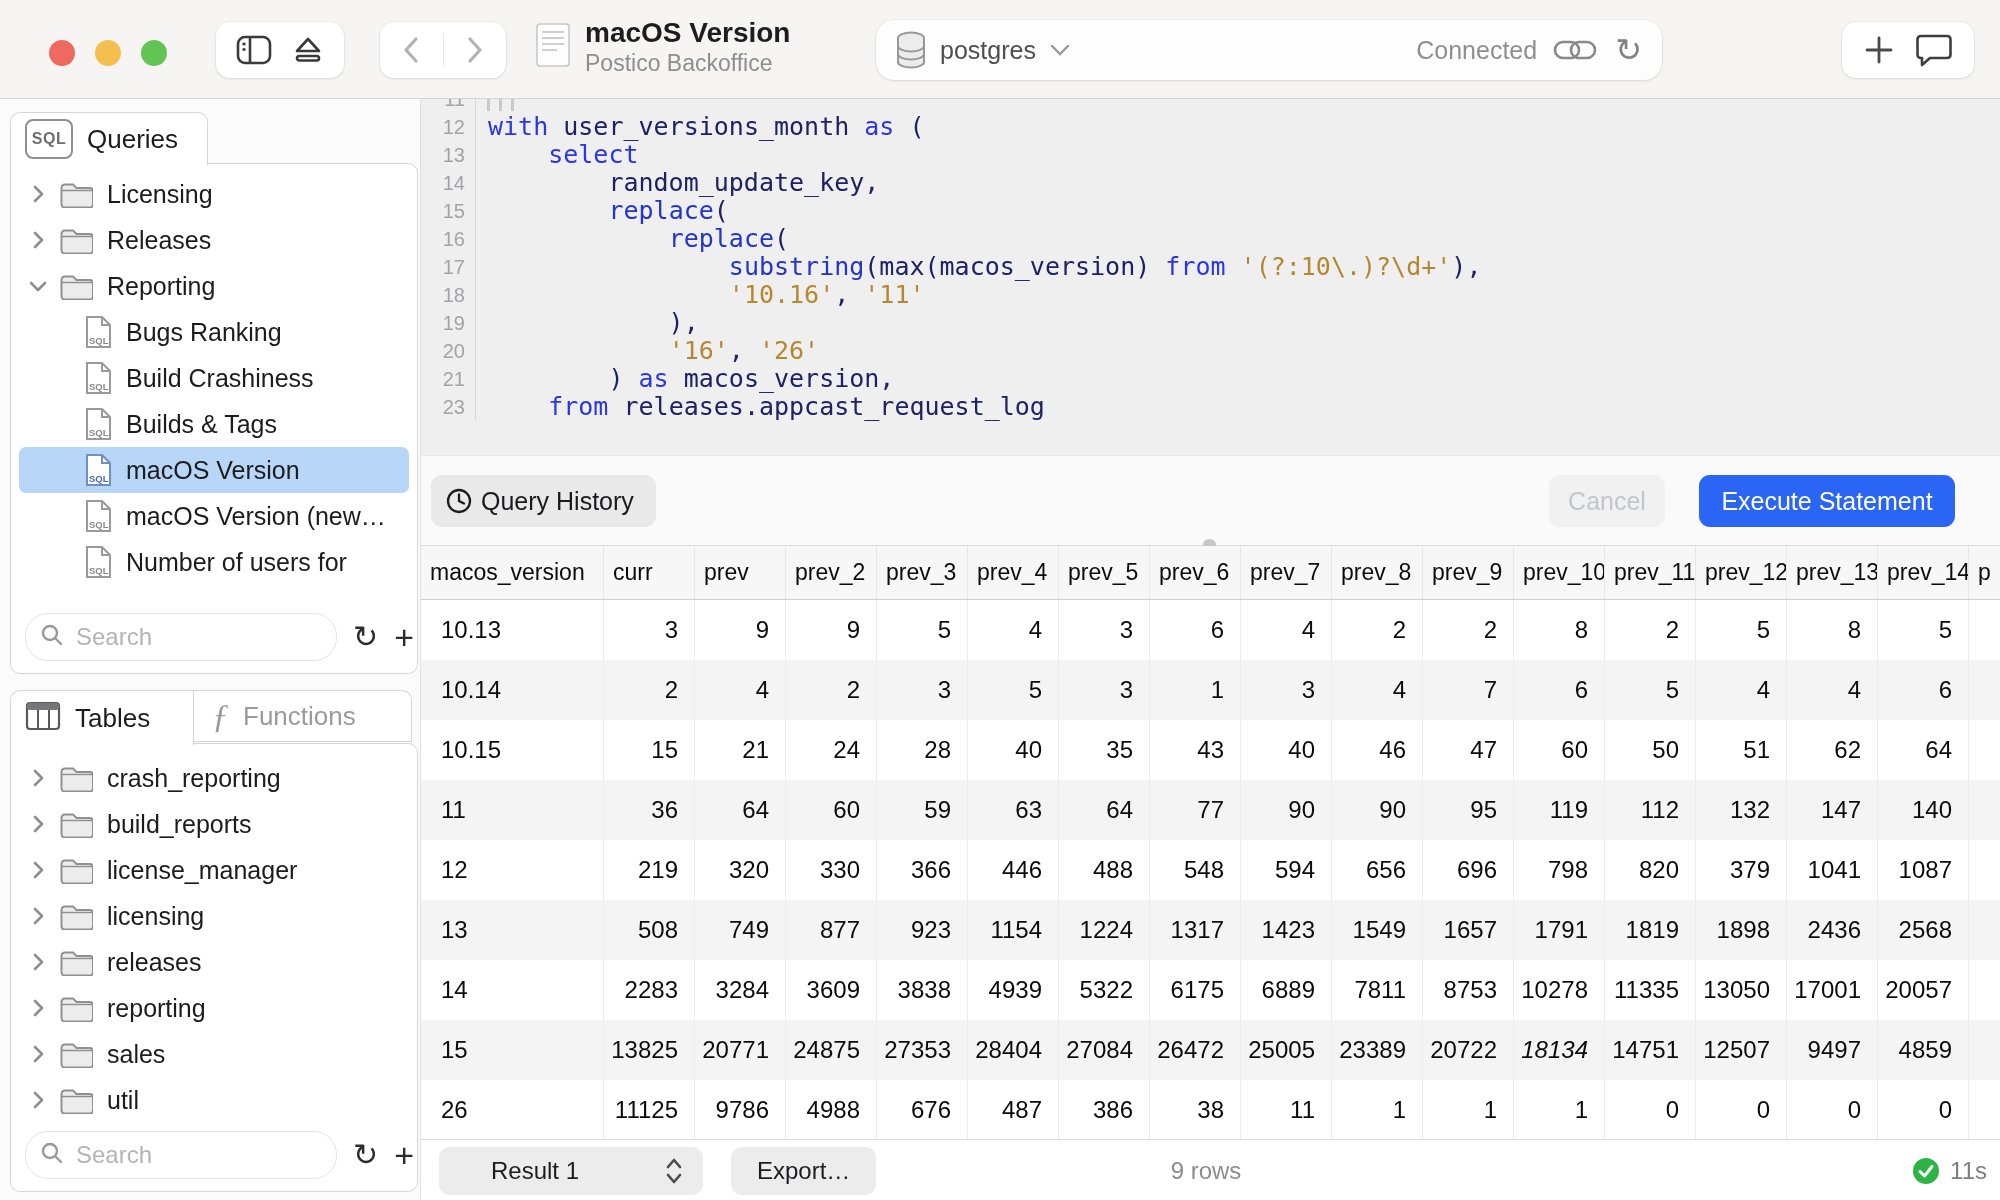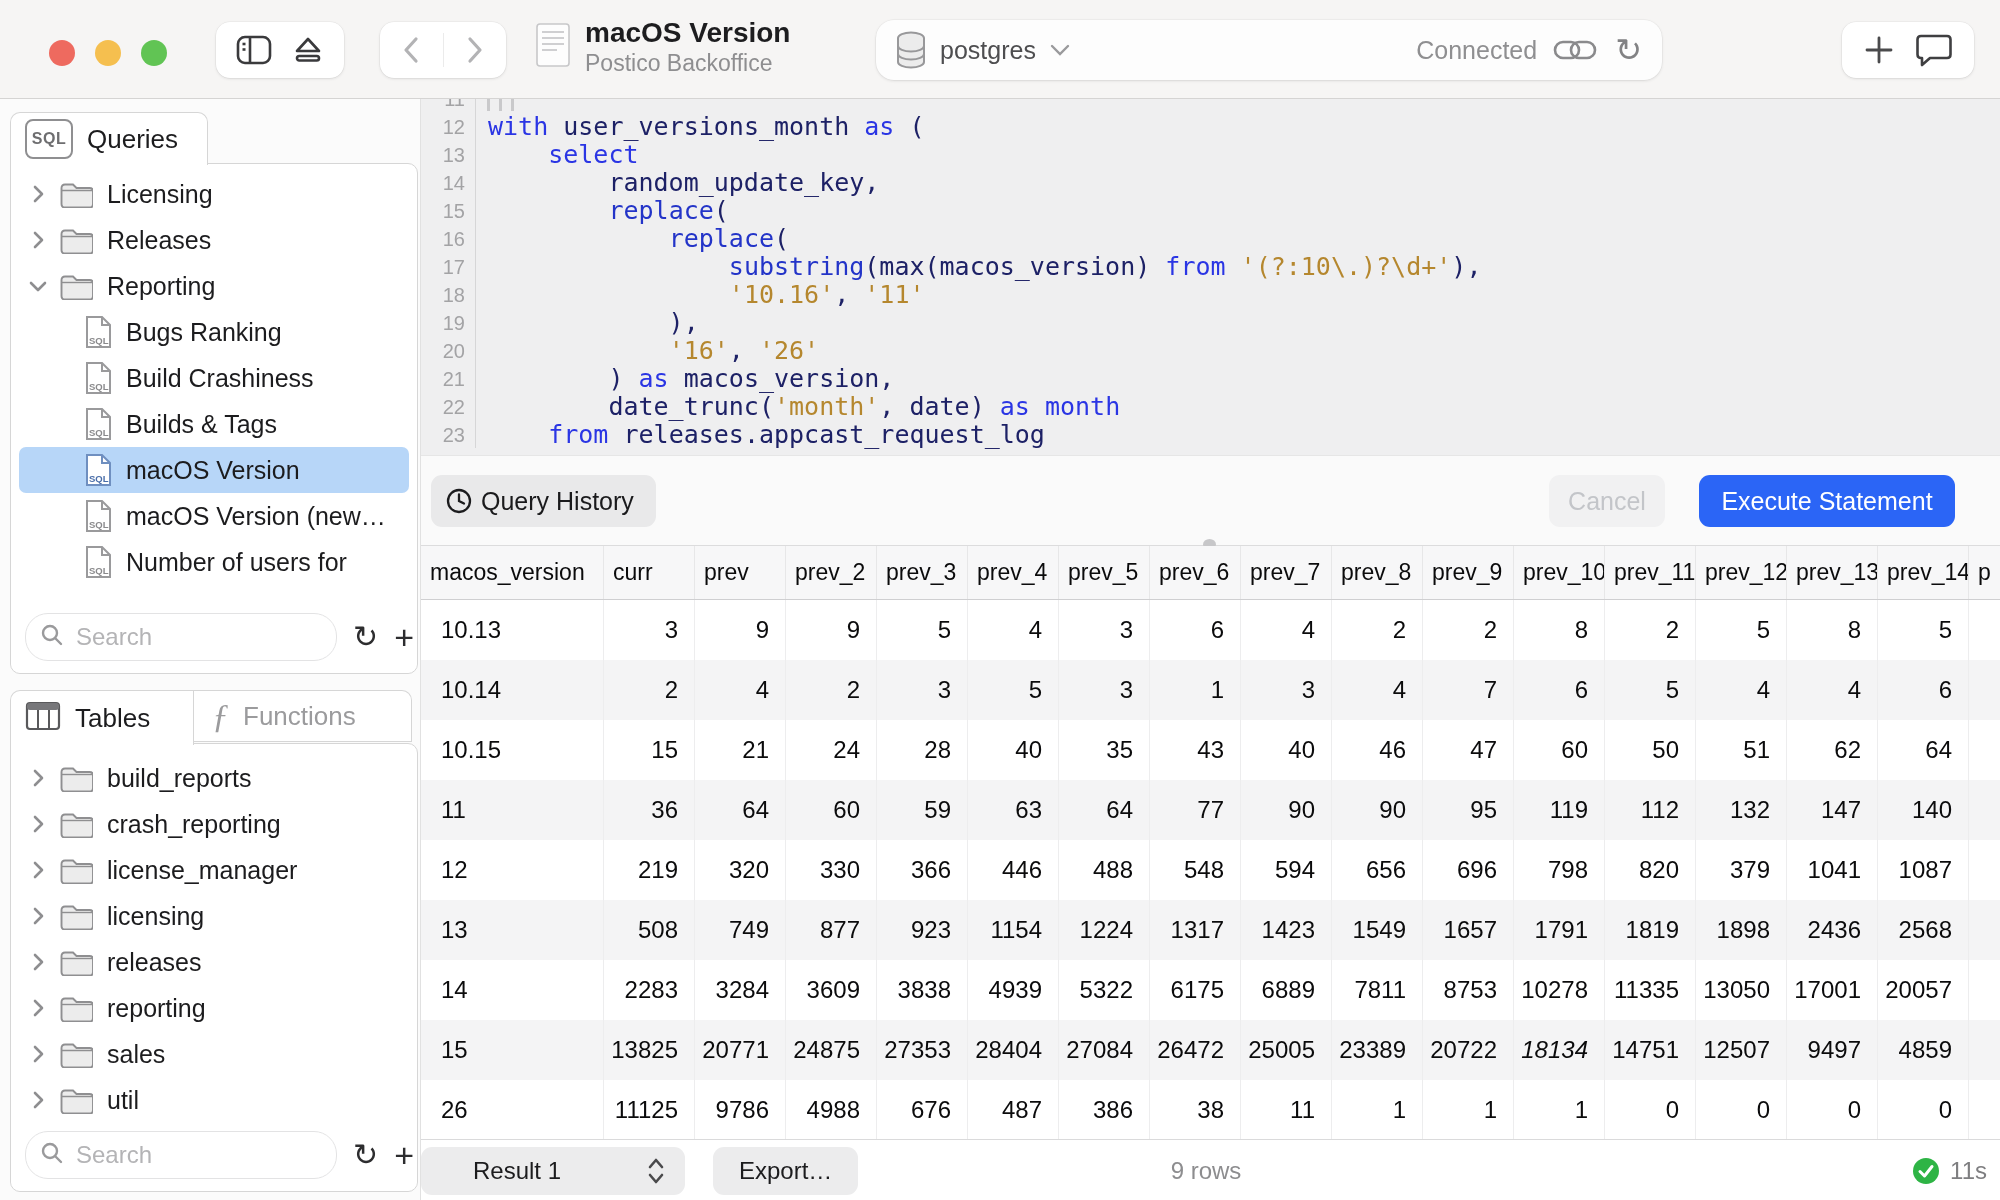--- a/index.html
+++ b/index.html
@@ -62,21 +62,21 @@
   .hrow{display:flex;height:53px;background:#f7f7f8;border-bottom:1px solid #cfcfd1}
   .hcell{flex:none;display:flex;align-items:center;font-size:23px;color:#0b0b0c;border-right:1px solid #e7e7e8;padding-left:9px;box-sizing:border-box;overflow:hidden;white-space:nowrap}
   .drow{display:flex;height:60px}
   .drow.alt{background:#f4f4f5}
   .dcell{flex:none;display:flex;align-items:center;font-size:24px;color:#0b0b0c;border-right:1px solid #ededee;box-sizing:border-box;white-space:nowrap}
   .dcell.num{justify-content:flex-end;padding-right:16px}
   .dcell.ver{padding-left:20px}
 
   .statusbar{position:absolute;left:0;top:1040px;width:1580px;height:61px;background:#fff;border-top:1px solid #dadadb;display:flex;align-items:center}
   .pill{height:48px;background:#ececed;border-radius:11px;display:flex;align-items:center;font-size:24px;color:#1c1c1e}
-  .pill-result{width:244px;padding:0 20px 0 0;justify-content:space-between}
+  .pill-result{margin-left:18px;width:244px;padding:0 20px 0 0;justify-content:space-between}
   .pill-result span{margin-left:52px}
   .pill-export{margin-left:28px;padding:0 26px}
   .rowcount{position:absolute;left:700px;width:170px;text-align:center;font-size:24px;color:#8d8d8f}
   .duration{position:absolute;right:14px;display:flex;align-items:center;gap:10px;font-size:24px;color:#7e7e80}
 </style>
 </head>
 <body>
 
 <div class="app">
 
@@ -330,37 +330,37 @@
                   <polyline points="3,3 10,10 3,17"></polyline>
                 </svg>
               </span>
             </span>
             <span style="display: flex; margin: 0px 14px 0px 6px;">
               <svg width="34" height="27" viewBox="0 0 34 27">
                 <path d="M2.5 7 q0-3.5 3.5-3.5 h8 l3.5 3.5 h13 q3.5 0 3.5 3.5 v12.5 q0 3.5-3.5 3.5 h-24.5 q-3.5 0-3.5-3.5 z" fill="#ececec" stroke="#8f8f91" stroke-width="1.9"></path>
                 <path d="M2.5 9.5 h31" stroke="#8f8f91" stroke-width="1.4"></path>
               </svg>
             </span>
+            <span class="lbl">crash_reporting</span>
+          </div>
+          <div class="trow" style="padding-left: 12px;">
+            <span class="chev">
+              <span style="display: flex;">
+                <svg width="13" height="20" viewBox="0 0 13 20" fill="none" stroke="#8e8e90" stroke-width="2.6" stroke-linecap="round" stroke-linejoin="round">
+                  <polyline points="3,3 10,10 3,17"></polyline>
+                </svg>
+              </span>
+            </span>
+            <span style="display: flex; margin: 0px 14px 0px 6px;">
+              <svg width="34" height="27" viewBox="0 0 34 27">
+                <path d="M2.5 7 q0-3.5 3.5-3.5 h8 l3.5 3.5 h13 q3.5 0 3.5 3.5 v12.5 q0 3.5-3.5 3.5 h-24.5 q-3.5 0-3.5-3.5 z" fill="#ececec" stroke="#8f8f91" stroke-width="1.9"></path>
+                <path d="M2.5 9.5 h31" stroke="#8f8f91" stroke-width="1.4"></path>
+              </svg>
+            </span>
             <span class="lbl">build_reports</span>
-          </div>
-          <div class="trow" style="padding-left: 12px;">
-            <span class="chev">
-              <span style="display: flex;">
-                <svg width="13" height="20" viewBox="0 0 13 20" fill="none" stroke="#8e8e90" stroke-width="2.6" stroke-linecap="round" stroke-linejoin="round">
-                  <polyline points="3,3 10,10 3,17"></polyline>
-                </svg>
-              </span>
-            </span>
-            <span style="display: flex; margin: 0px 14px 0px 6px;">
-              <svg width="34" height="27" viewBox="0 0 34 27">
-                <path d="M2.5 7 q0-3.5 3.5-3.5 h8 l3.5 3.5 h13 q3.5 0 3.5 3.5 v12.5 q0 3.5-3.5 3.5 h-24.5 q-3.5 0-3.5-3.5 z" fill="#ececec" stroke="#8f8f91" stroke-width="1.9"></path>
-                <path d="M2.5 9.5 h31" stroke="#8f8f91" stroke-width="1.4"></path>
-              </svg>
-            </span>
-            <span class="lbl">crash_reporting</span>
           </div>
           <div class="trow" style="padding-left: 12px;">
             <span class="chev">
               <span style="display: flex;">
                 <svg width="13" height="20" viewBox="0 0 13 20" fill="none" stroke="#8e8e90" stroke-width="2.6" stroke-linecap="round" stroke-linejoin="round">
                   <polyline points="3,3 10,10 3,17"></polyline>
                 </svg>
               </span>
             </span>
             <span style="display: flex; margin: 0px 14px 0px 6px;">
@@ -513,24 +513,20 @@
             <div class="gut">19</div>
             <div class="codetxt"><span class="p">            ),</span></div>
           </div>
           <div class="cline">
             <div class="gut">20</div>
             <div class="codetxt"><span class="p">            </span><span class="s">'16'</span><span class="p">, </span><span class="s">'26'</span></div>
           </div>
           <div class="cline">
             <div class="gut">21</div>
             <div class="codetxt"><span class="p">        ) </span><span class="k">as</span><span class="p"> macos_version,</span></div>
-          </div>
-          <div class="cline">
-            <div class="gut">22</div>
-            <div class="codetxt"><span class="p">        date_trunc(</span><span class="s">'month'</span><span class="p">, date) </span><span class="k">as</span><span class="p"> </span><span class="k">month</span></div>
           </div>
           <div class="cline">
             <div class="gut">23</div>
             <div class="codetxt"><span class="p">    </span><span class="k">from</span><span class="p"> releases.appcast_request_log</span></div>
           </div>
         </div>
     </div>
 
     <div class="actionbar">
       <div class="btn btn-qh">

